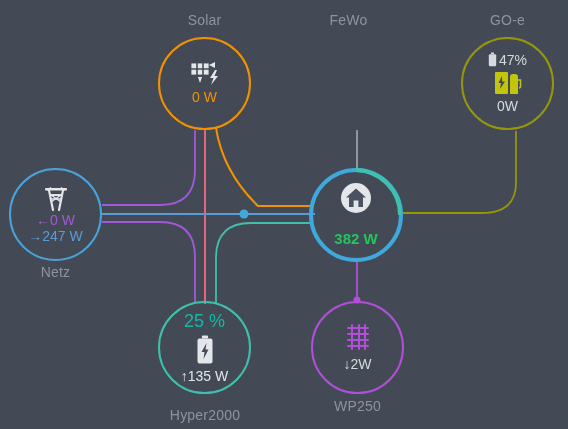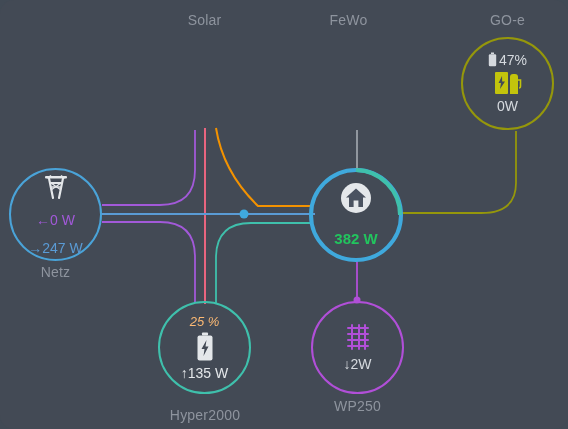--- a/index.html
+++ b/index.html
@@ -82,21 +82,20 @@
     border: 2px solid #95970b;
   }
   #node-goe .node-value { color: #d5d9de; margin-top: 2px; }
   #title-goe { left: 461px; top: 12px; width: 93px; }
   #goe-pct { color: #d5d9de; font-size: 14px; }
 
   
   #node-netz {
     left: 9px; top: 168px; width: 93px; height: 93px;
     border: 2px solid #4aa3d8;
-    gap: 12px;
   }
   #netz-import { color: #a259d9; font-size: 14px; }
   #netz-export { color: #5a9bd5; font-size: 14px; }
   #title-netz { left: 9px; top: 264px; width: 93px; }
 
   
   #node-home {
     left: 311px; top: 170px; width: 90px; height: 90px;
     border: none;
   }
@@ -105,21 +104,21 @@
     position: absolute;
     left: -4px; top: -4px;
     width: 98px; height: 98px;
   }
 
   
   #node-hyper {
     left: 158px; top: 301px; width: 93px; height: 93px;
     border: 2px solid #3fc0ac;
   }
-  #hyper-pct { color: #fdba74; font-size: 13px; font-style: italic; }
+  #hyper-pct { color: #14b8a6; font-size: 18px; }
   #hyper-power { color: #e4e7ea; font-size: 14px; }
   #title-hyper { left: 150px; top: 398px; width: 110px; margin-top: 9px; }
 
   
   #node-wp {
     left: 311px; top: 301px; width: 93px; height: 93px;
     border: 2px solid #b14fd8;
   }
   #wp-power { color: #d5d9de; font-size: 14px; }
   #title-wp { left: 311px; top: 398px; width: 93px; }
@@ -146,20 +145,33 @@
 
     <path d="M 357 130 L 357 170" fill="none" stroke="#9aa0a8" stroke-width="1.8"></path>
 
     <path d="M 516 131 L 516 183 Q 516 213 481 213 L 401 213" fill="none" stroke="#95970b" stroke-width="1.8"></path>
 
     <path d="M 357 260 L 357 302" fill="none" stroke="#b14fd8" stroke-width="1.8"></path>
     <circle cx="357" cy="300" r="3.5" fill="#b14fd8"></circle>
   </svg>
 
   <div class="node-title" id="title-solar">Solar</div>
+  <div class="node" id="node-solar">
+    <span class="icon-wrap">
+      <svg width="34" height="24" viewBox="0 0 34 24" xmlns="http://www.w3.org/2000/svg">
+        <path d="M3 2 L21 2 L21 14 L3 14 Z" fill="#e4e7ea"></path>
+        <path d="M3 2 L21 2 L21 14 L3 14 Z" fill="none" stroke="#434a55" stroke-width="0.8"></path>
+        <path d="M9 2 L9 14 M15 2 L15 14 M3 8 L21 8" stroke="#434a55" stroke-width="1.6"></path>
+        <path d="M21 4 L27 1 L27 7 Z" fill="#e4e7ea"></path>
+        <path d="M10 16 L14 16 L12 22 Z" fill="#e4e7ea"></path>
+        <path d="M27 9 L22 17 L25.5 17 L23 24 L30 15 L26.5 15 L29 9 Z" fill="#e4e7ea"></path>
+      </svg>
+    </span>
+    <span class="node-value">0 W</span>
+  </div>
 
   <div class="node-title" id="title-fewo">FeWo</div>
 
   <div class="node-title" id="title-goe">GO-e</div>
   <div class="node" id="node-goe">
     <div class="row">
       <span class="icon-wrap">
         <svg width="9" height="15" viewBox="0 0 9 15" xmlns="http://www.w3.org/2000/svg">
           <rect x="3" y="0.5" width="3" height="1.6" fill="#d5d9de"></rect>
           <rect x="0.8" y="2.2" width="7.4" height="12" rx="1.2" fill="#d5d9de"></rect>

